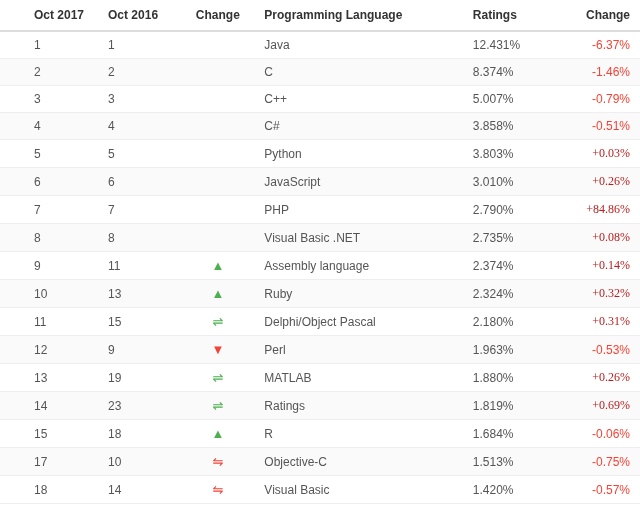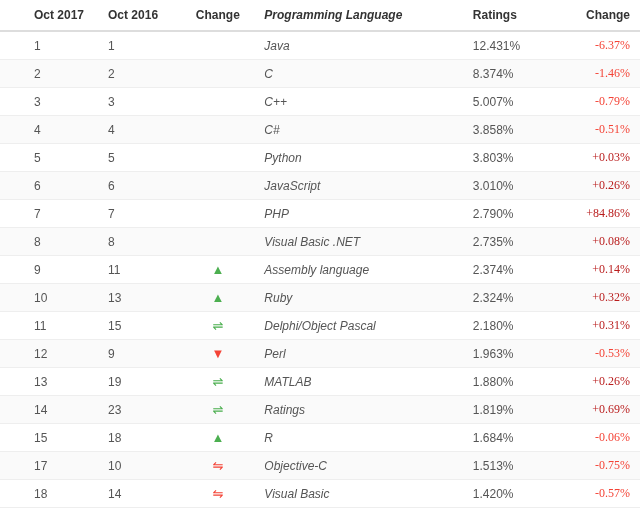--- a/index.html
+++ b/index.html
@@ -33,31 +33,31 @@
     }
     tbody td {
       padding: 6px 10px;
       font-size: 12px;
       color: #555;
       white-space: nowrap;
     }
     .col-rank { width: 70px; padding-left: 34px; }
     .col-prev { width: 80px; }
     .col-change { width: 70px; text-align: center; }
-    .col-lang { width: 200px; font-style: italic; }
+    .col-lang { width: 200px; }
     .col-rating { width: 90px; text-align: left; }
     .col-change2 { width: 80px; text-align: right; }
 
     .arrow-up { color: #4caf50; font-size: 13px; }
     .arrow-down { color: #f44336; font-size: 13px; }
     .double-up { color: #4caf50; font-size: 13px; }
     .double-down { color: #f44336; font-size: 13px; }
 
     .change-pos { color: #b91c1c; font-family: Liberation Serif, serif; }
-    .change-neg { color: #f44336; font-family: Liberation Serif, serif; }
+    .change-neg { color: #f44336; }
   </style>
 </head>
 <body>
 
 <table>
   <thead>
     <tr>
       <th class="col-rank">Oct 2017</th>
       <th class="col-prev">Oct 2016</th>
       <th class="col-change">Change</th>

